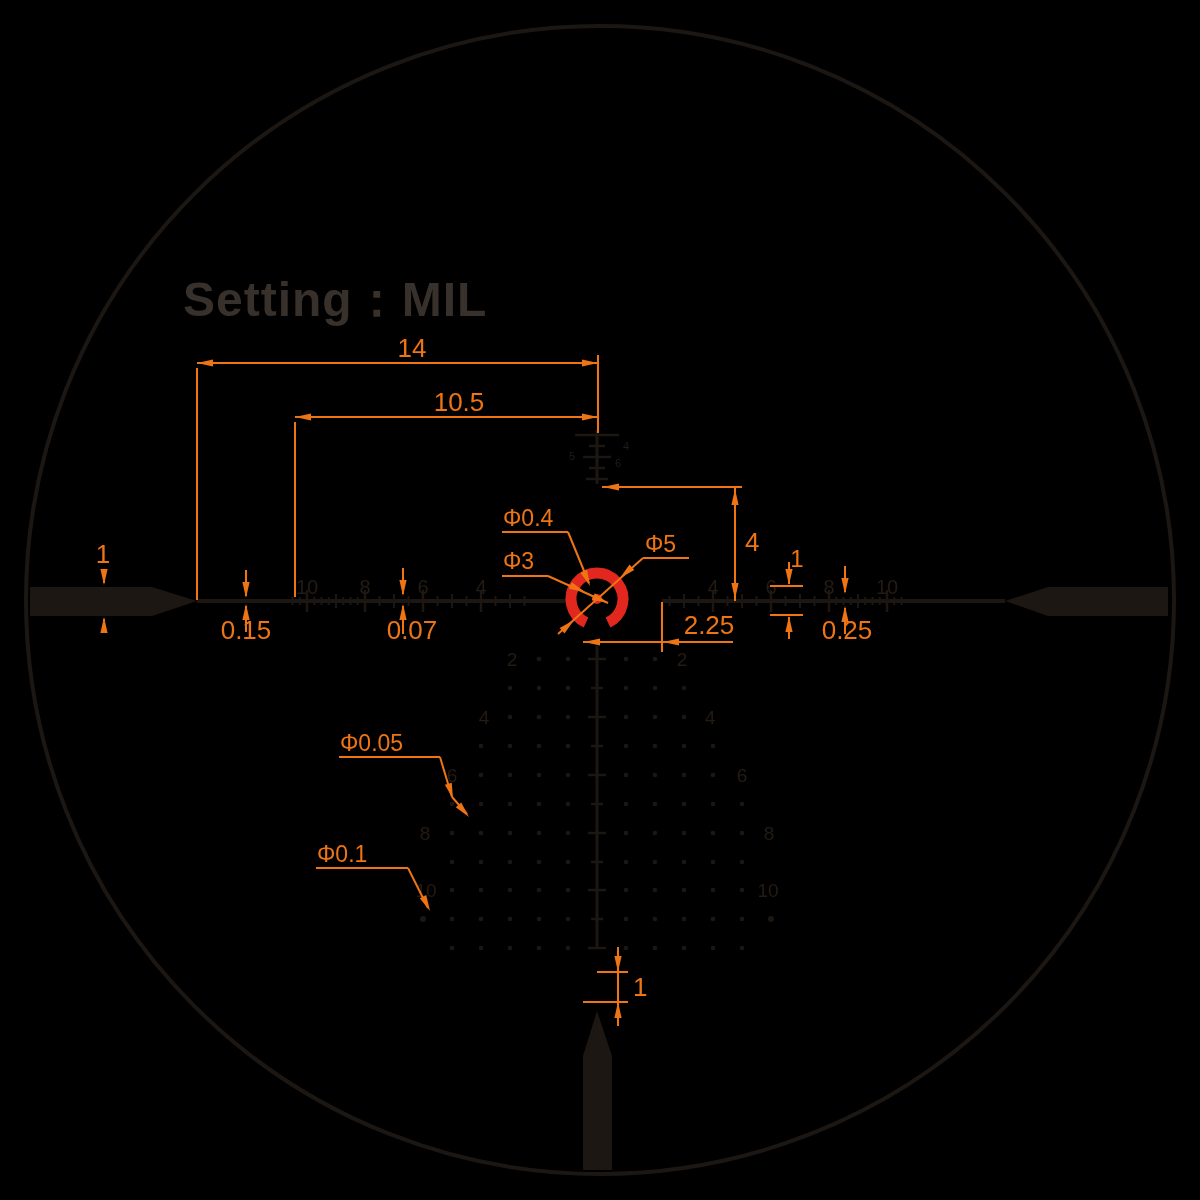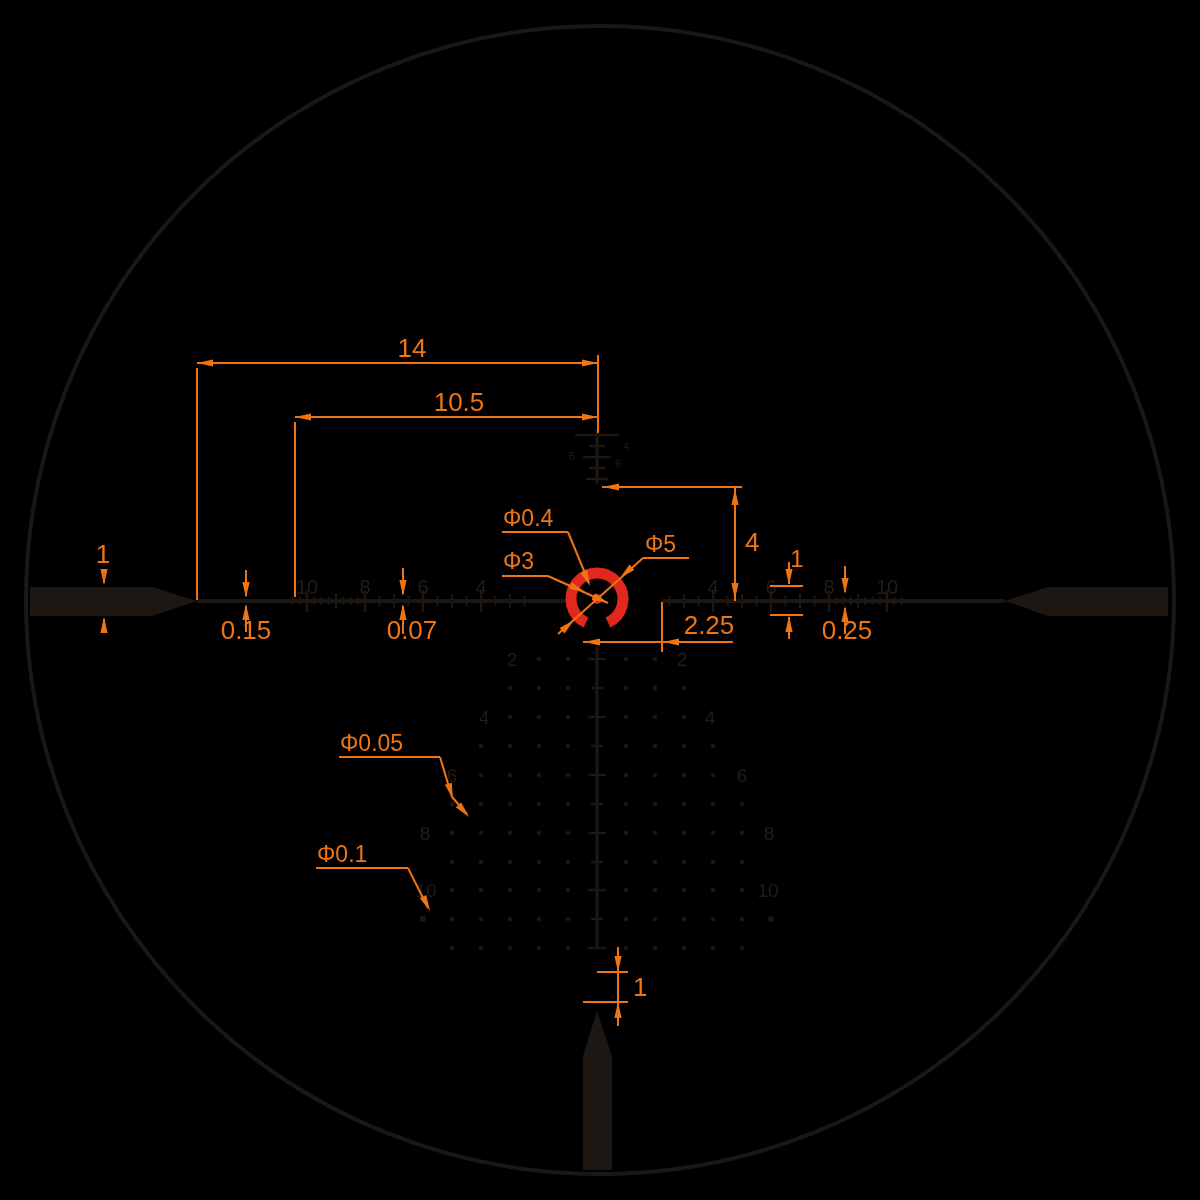--- a/index.html
+++ b/index.html
@@ -319,13 +319,14 @@
         <polygon points="469,817 455.78610104734986,807.2864592208015 461.22001002495387,802.5628342120698" fill="#ee7414"></polygon>
         <text x="340" y="751" fill="#ee7414" font-size="23" text-anchor="start">Φ0.05</text>
       </g>
       <g>
         <line x1="316" y1="868" x2="408" y2="868" stroke="#ee7414" stroke-width="2"></line>
         <line x1="408" y1="868" x2="428" y2="908" stroke="#ee7414" stroke-width="2"></line>
         <polygon points="430,911 419.7504030846978,898.197431387654 426.22172021805176,895.0411591307727" fill="#ee7414"></polygon>
         <text x="317" y="862" fill="#ee7414" font-size="23" text-anchor="start">Φ0.1</text>
       </g>
     </svg>
+  <div class="title">Setting：MIL</div>
 </div>
 
 </body></html>

